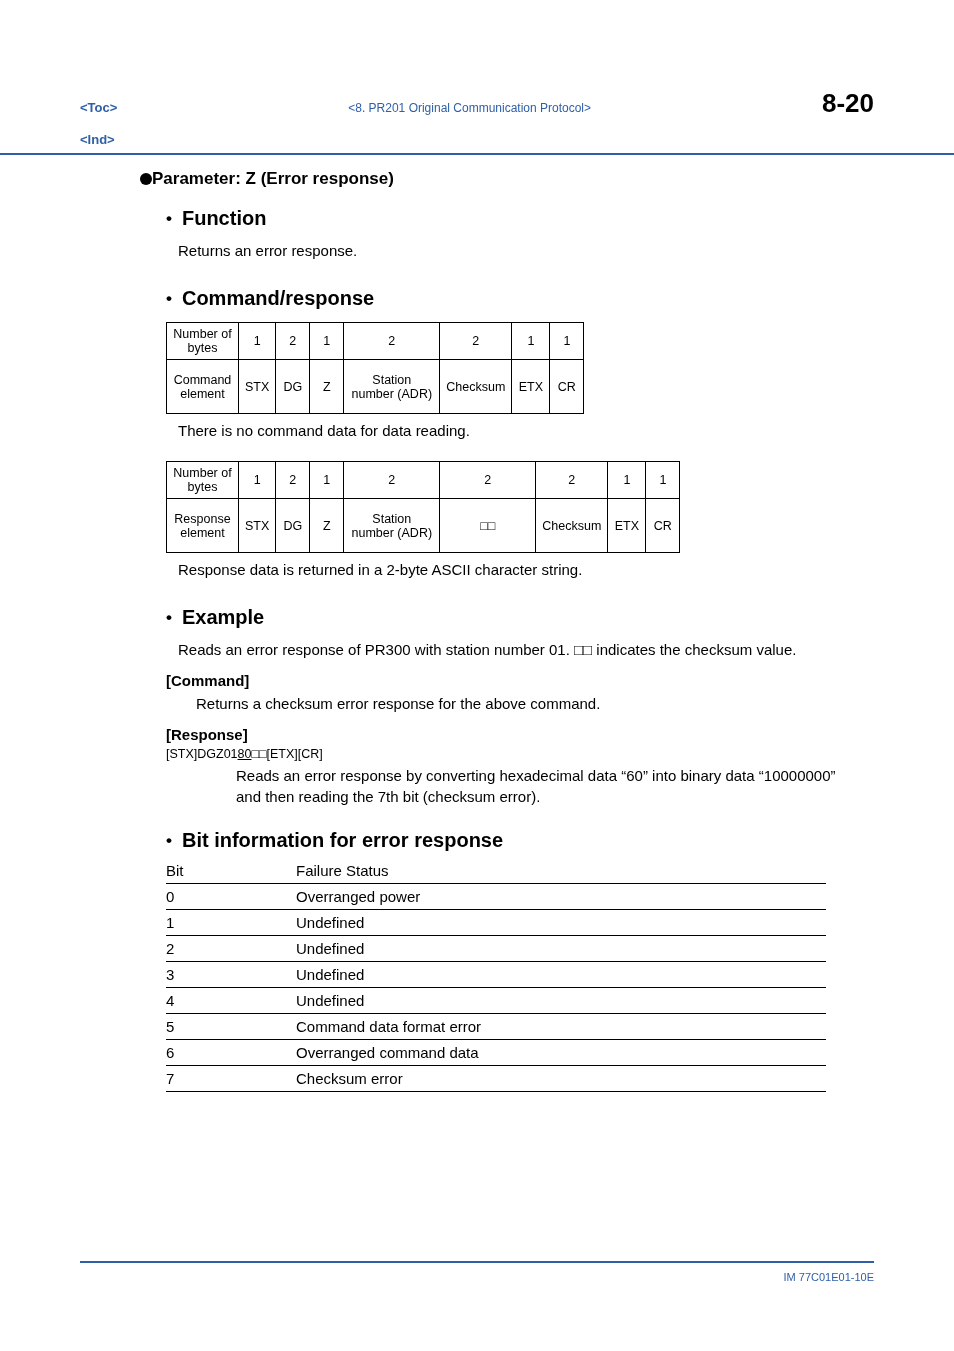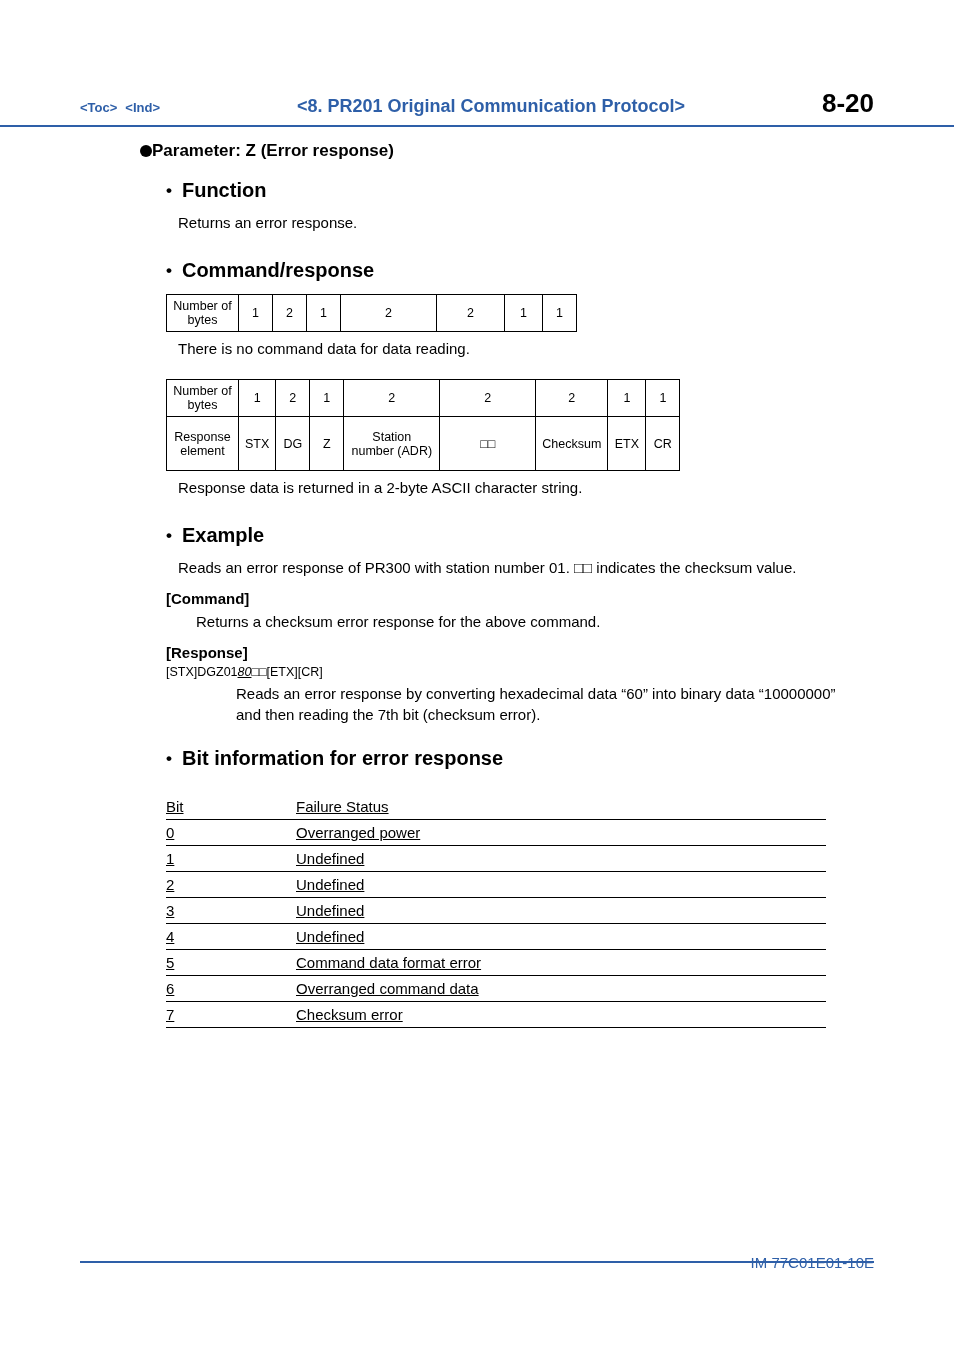--- a/index.html
+++ b/index.html
@@ -11,30 +11,30 @@
     position: relative;
     color: #000;
   }
   .header {
     display: flex;
     align-items: baseline;
     justify-content: space-between;
     padding: 88px 80px 6px 80px;
     border-bottom: 2px solid #2e5fa8;
   }
-  .header-left { display: flex; gap: 8px; }
+  .header-left { display: flex; gap: 17px; flex-direction: column; }
   .toc-link, .ind-link {
     color: #2e5fa8;
     font-size: 13px;
     font-weight: bold;
   }
   .header-center {
     color: #2e5fa8;
-    font-size: 18px;
-    font-weight: bold;
+    font-size: 12px;
+    font-weight: normal;
   }
   .page-num {
     font-size: 26px;
     font-weight: bold;
     color: #000;
   }
   .content {
     padding: 14px 100px 0 140px;
   }
   .bullet-row { display: flex; align-items: center; }
@@ -54,45 +54,45 @@
     border:1px solid #000;
     font-size:12.5px;
     text-align:center;
     vertical-align:middle;
     padding:4px 6px;
   }
   .hdr-cell { height:34px; }
   .data-cell { height:54px; }
   .bold-label { font-size:15px; font-weight:bold; margin-top:12px; }
   .mono { font-family: Arial, sans-serif; font-size:12.5px; margin-top:4px; }
-  .underline { text-decoration: underline; font-style: italic; }
+  .underline { text-decoration: underline; }
   .indent1 { margin-left:30px; }
   .indent2 { margin-left:70px; }
-  .bit-table { margin-top:24px; width:660px;text-decoration:underline; }
+  .bit-table { margin-top:6px; width:660px; }
   .bit-table th, .bit-table td {
     border:none;
     border-top:1px solid #000;
     text-align:left;
     font-size:15px;
     padding:4px 0;
   }
   .bit-table tr:last-child td { border-bottom:1px solid #000; }
   .bit-table .col1 { width:130px; }
   .footer-line {
     position:absolute;
     left:80px; right:80px;
     bottom:88px;
     border-top:2px solid #2e5fa8;
   }
   .footer-text {
     position:absolute;
     right:80px;
-    bottom:80px;
+    bottom:68px;
     color:#2e5fa8;
-    font-size:15px;
+    font-size:11px;
   }
 </style>
 </head>
 <body>
 
 <div class="header">
   <div class="header-left">
     <span class="toc-link">&lt;Toc&gt;</span>
     <span class="ind-link">&lt;Ind&gt;</span>
   </div>
@@ -125,20 +125,30 @@
         <tbody>
             <tr>
           <td class="hdr-cell" style="width:72px">Number of bytes</td>
           <td class="hdr-cell" style="width:34px">1</td>
           <td class="hdr-cell" style="width:34px">2</td>
           <td class="hdr-cell" style="width:34px">1</td>
           <td class="hdr-cell" style="width:96px">2</td>
           <td class="hdr-cell" style="width:68px">2</td>
           <td class="hdr-cell" style="width:38px">1</td>
           <td class="hdr-cell" style="width:34px">1</td>
+        </tr>
+        <tr>
+          <td class="data-cell">Command element</td>
+          <td class="data-cell">STX</td>
+          <td class="data-cell">DG</td>
+          <td class="data-cell">Z</td>
+          <td class="data-cell">Station number (ADR)</td>
+          <td class="data-cell">Checksum</td>
+          <td class="data-cell">ETX</td>
+          <td class="data-cell">CR</td>
         </tr>
       </tbody>
         </table>
     </div>
     <div class="body-text" style="margin-top:6px;">There is no command data for data reading.</div>
 
     <div class="table-wrap" style="margin-top:20px;">
       <table>
         <tbody>
             <tr>

